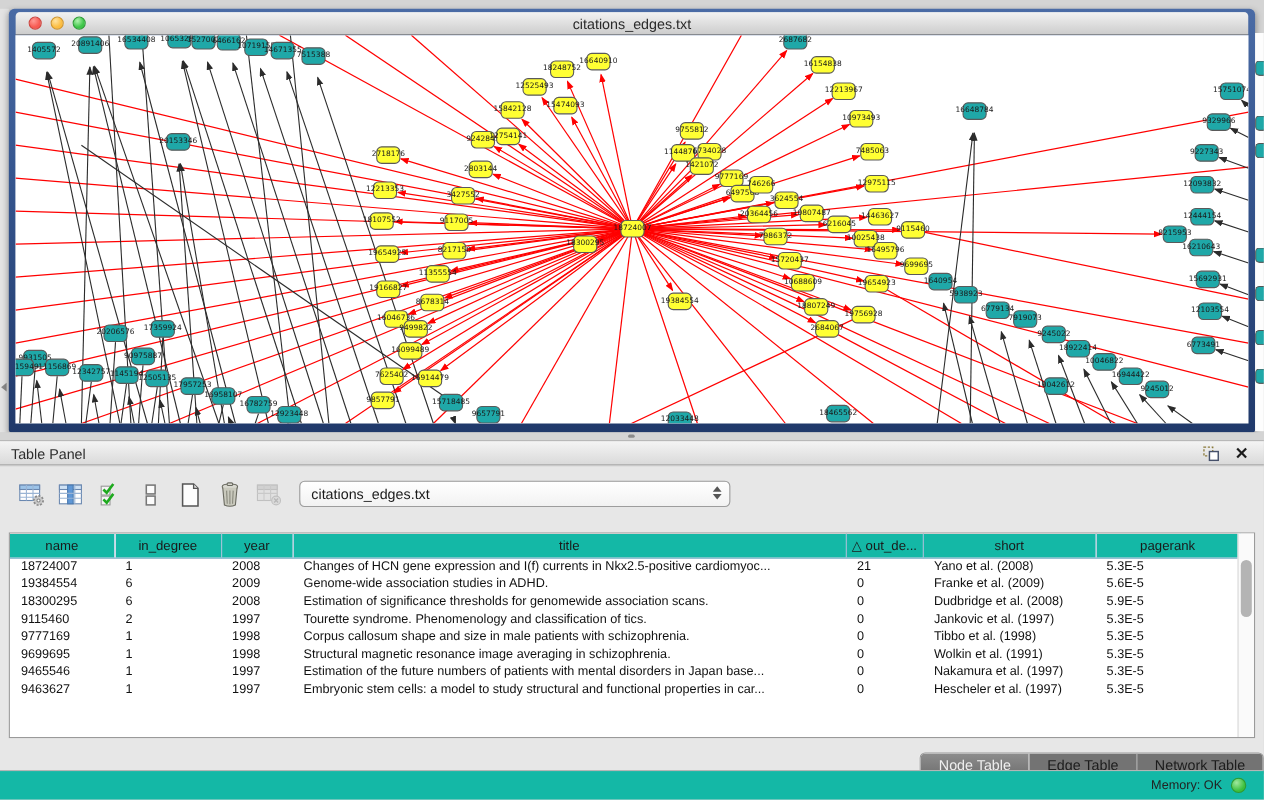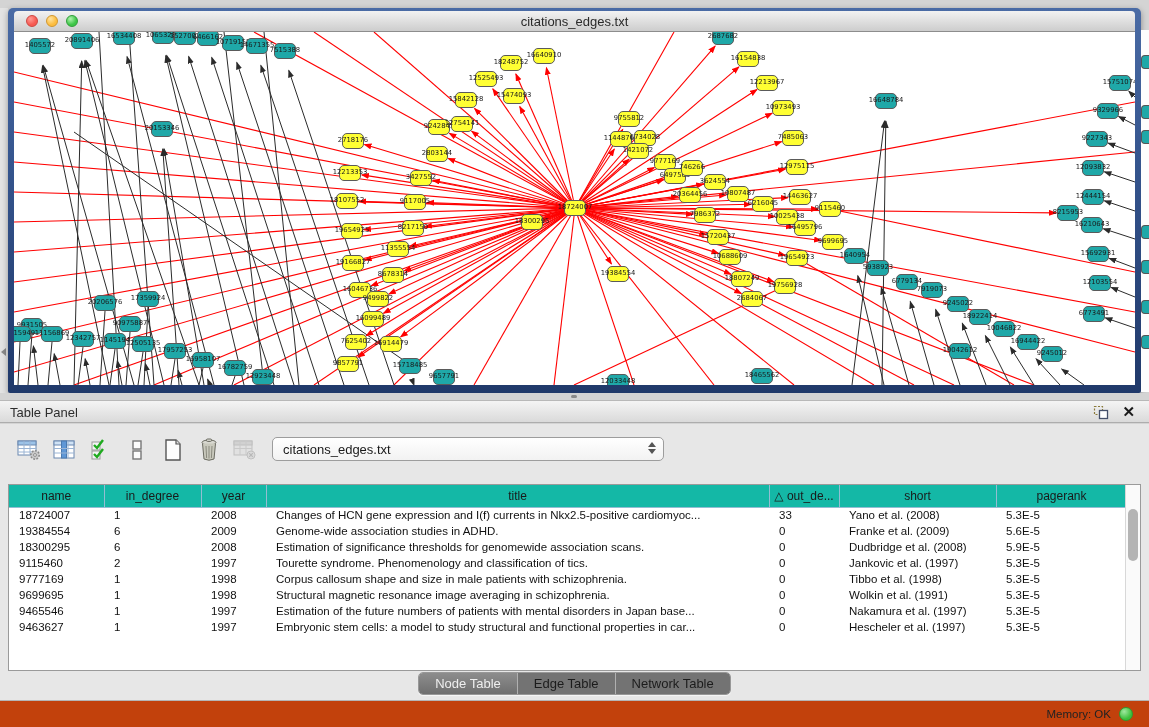--- a/index.html
+++ b/index.html
@@ -64,30 +64,30 @@
     background:#fff; border:1px solid #9a9a9a; }
   table { border-collapse:collapse; table-layout:fixed; width:1116px; }
   th { height:22px; background:#14b8a6; border-right:1px solid #93bdd2; border-bottom:1px solid #93bdd2;
     font-size:12px; font-weight:normal; color:#1a1a1a; text-align:center; overflow:hidden; white-space:nowrap; }
   td { height:16px; font-size:11.5px; color:#111; padding:0 4px 0 10px; overflow:hidden;
     white-space:nowrap; text-overflow:ellipsis; }
   #vscroll { position:absolute; right:0; top:0; width:15px; height:185px; background:#fafafa; border-left:1px solid #d8d8d8; }
   #vscroll .thumb { position:absolute; left:2px; top:24px; width:10px; height:52px; background:#b4b4b4; border-radius:6px; }
 
   
-  #tabbar-row { position:absolute; left:0; top:248px; width:1149px; display:flex; justify-content:center; }
+  #tabbar-row { position:absolute; left:0; top:260px; width:1149px; display:flex; justify-content:flex-end; }
   #tabbar { display:flex; border:1px solid #989898; border-radius:5px; overflow:hidden; background:#fff;
     box-shadow:0 1px 1px rgba(255,255,255,.7); }
   .seg { padding:3px 16px; font-size:13px; color:#1c1c1c; background:#737373; border-right:1px solid #b0b0b0; }
   .seg:last-child { border-right:none; }
   .seg.sel { background:linear-gradient(180deg,#8d8d8d,#6f6f6f); color:#efefef; }
 
   
   #statusbar { position:absolute; left:0; top:700px; width:1149px; height:27px;
-    background:#c2410c; border-top:1px solid #b5b5b5; }
+    background:#14b8a6; border-top:1px solid #b5b5b5; }
   #mem-label { position:absolute; right:38px; top:7px; font-size:11.5px; color:#222; }
   #mem-dot { position:absolute; right:16px; top:6px; width:14px; height:14px; border-radius:50%;
     background:radial-gradient(circle at 35% 30%,#9fe89f,#3cbf3c 65%); border:1px solid #2f9a2f; }
 </style>
 </head>
 <body>
 
 <div id="left-strip">
   <div class="arr"></div>
 </div>
@@ -589,21 +589,21 @@
             <th style="width: 157px; margin-left: 28px;">short</th>
             <th style="width: 131px;">pagerank</th>
           </tr>
         </thead>
       <tbody id="tbody">
           <tr>
             <td>18724007</td>
             <td>1</td>
             <td>2008</td>
             <td>Changes of HCN gene expression and I(f) currents in Nkx2.5-positive cardiomyoc...</td>
-            <td>33</td>
+            <td>21</td>
             <td>Yano et al. (2008)</td>
             <td>5.3E-5</td>
           </tr>
           <tr>
             <td>19384554</td>
             <td>6</td>
             <td>2009</td>
             <td>Genome-wide association studies in ADHD.</td>
             <td>0</td>
             <td>Franke et al. (2009)</td>

